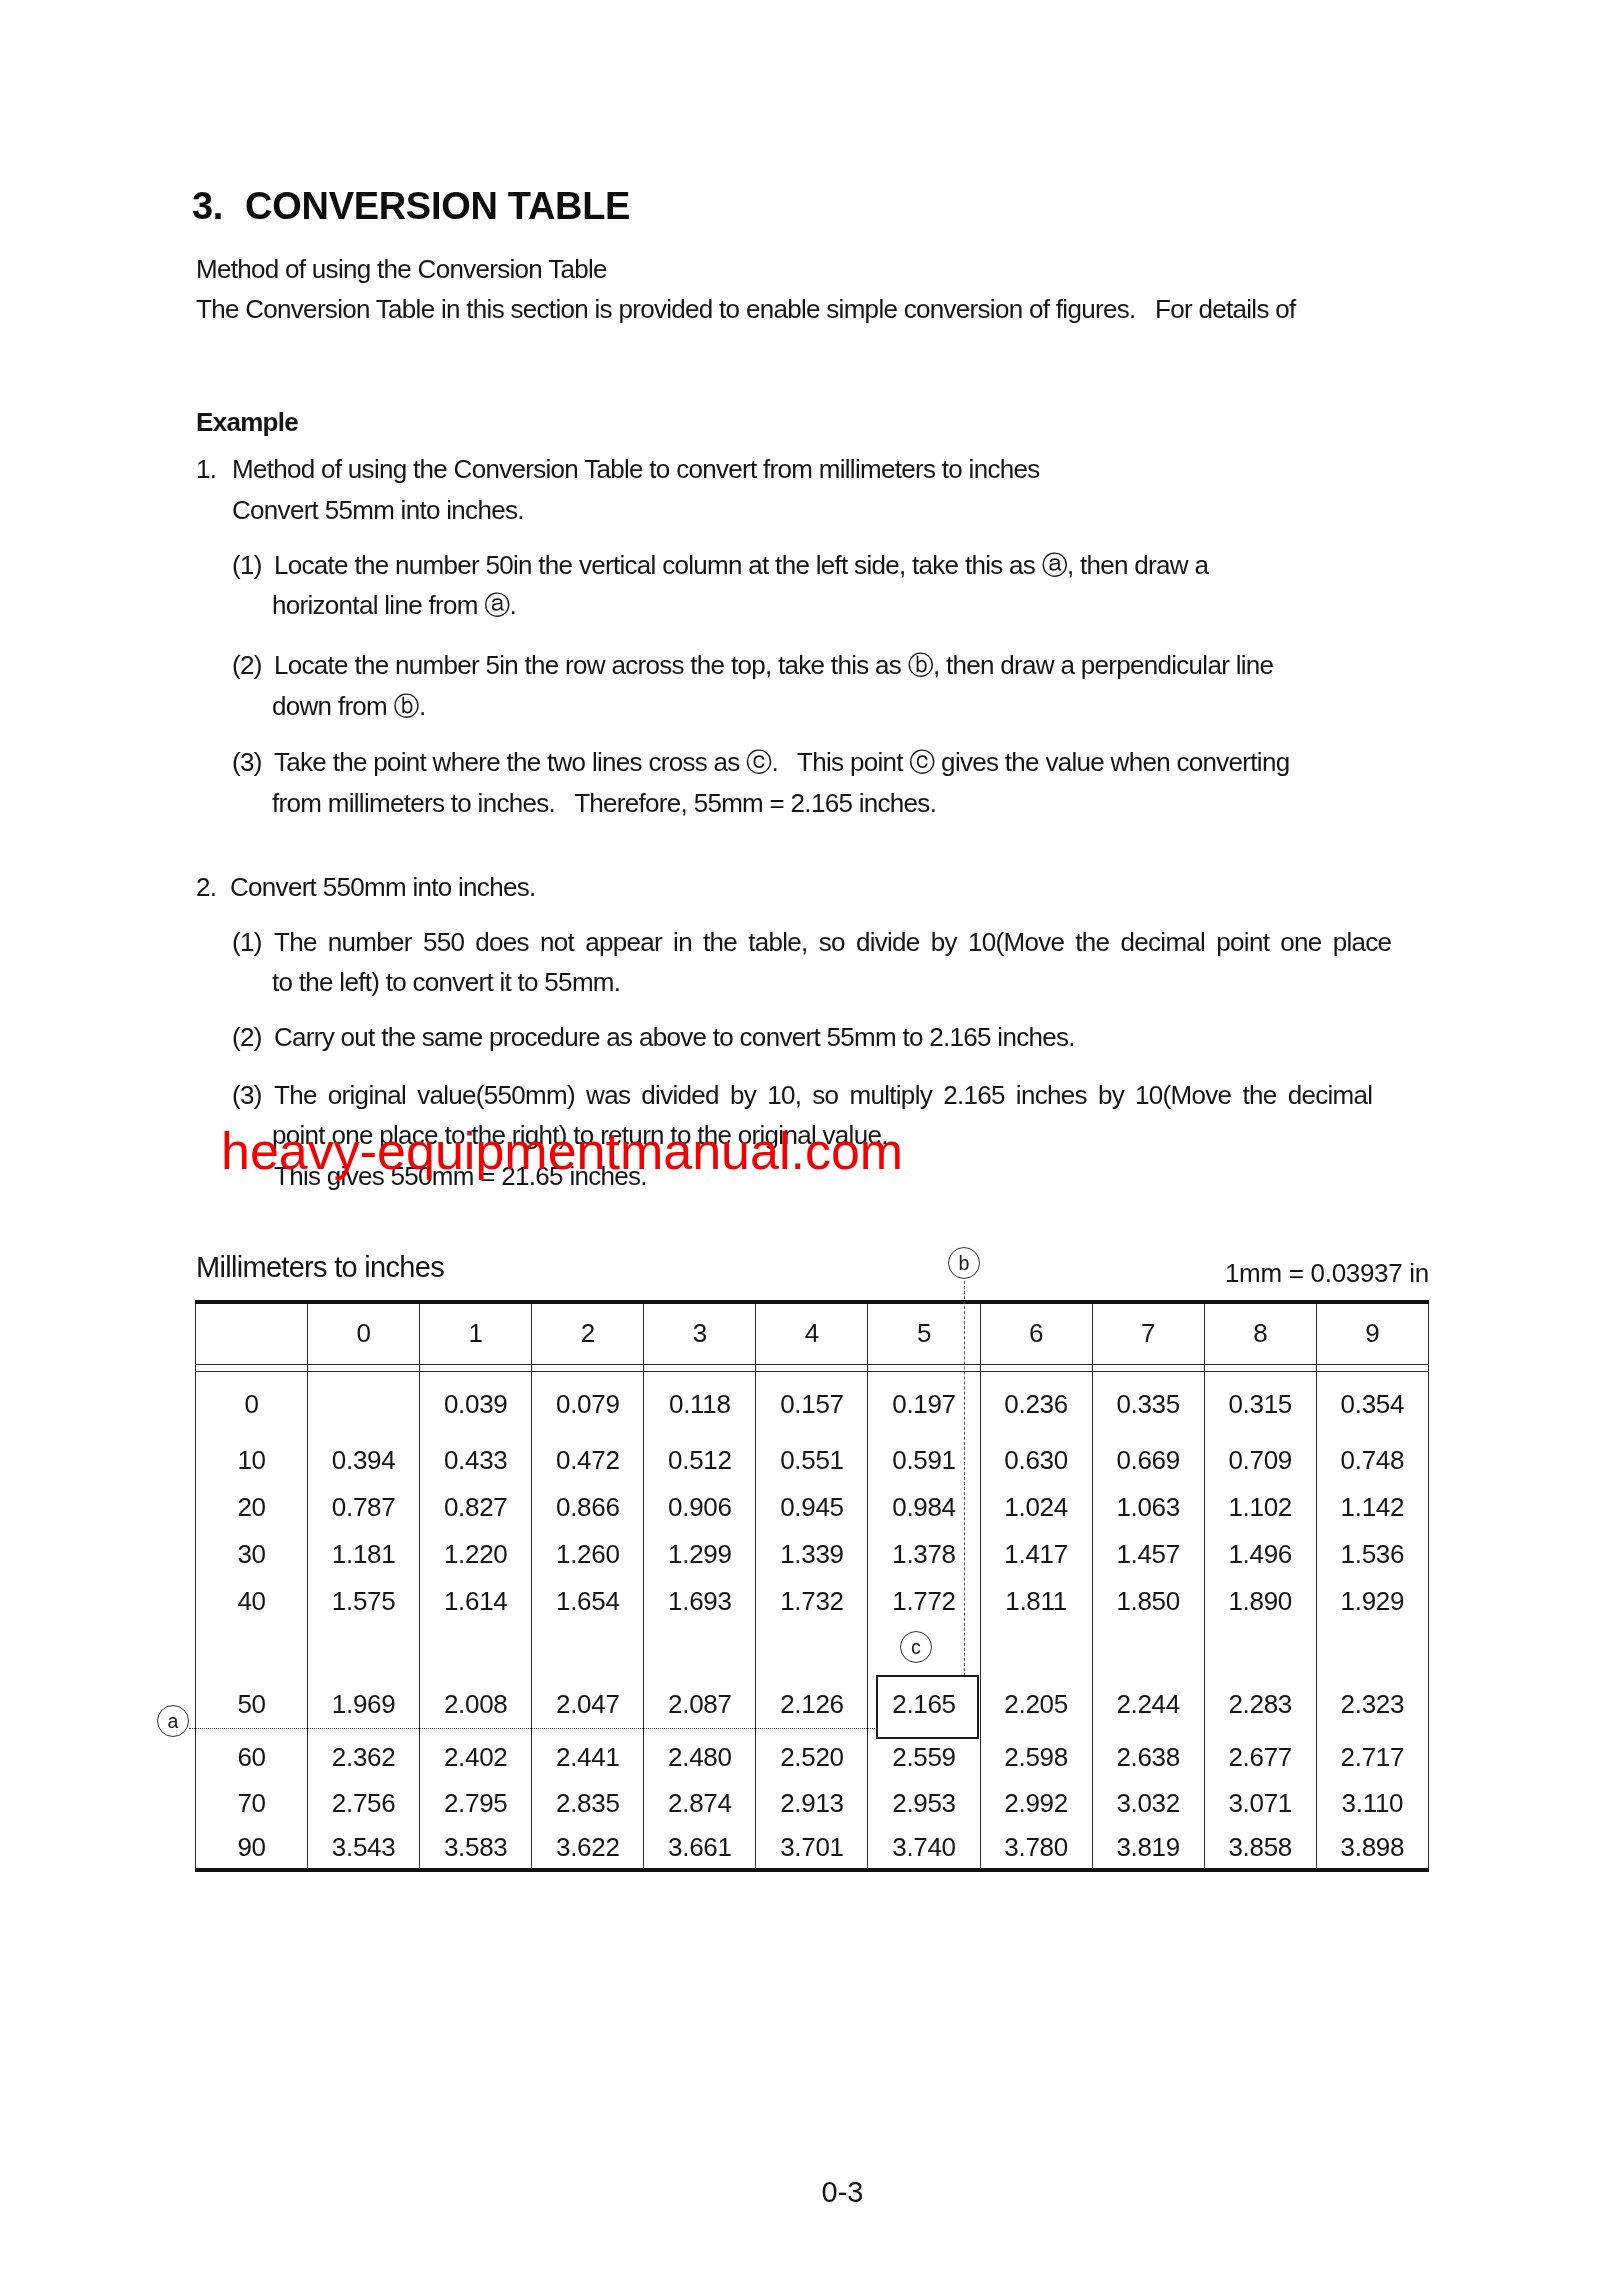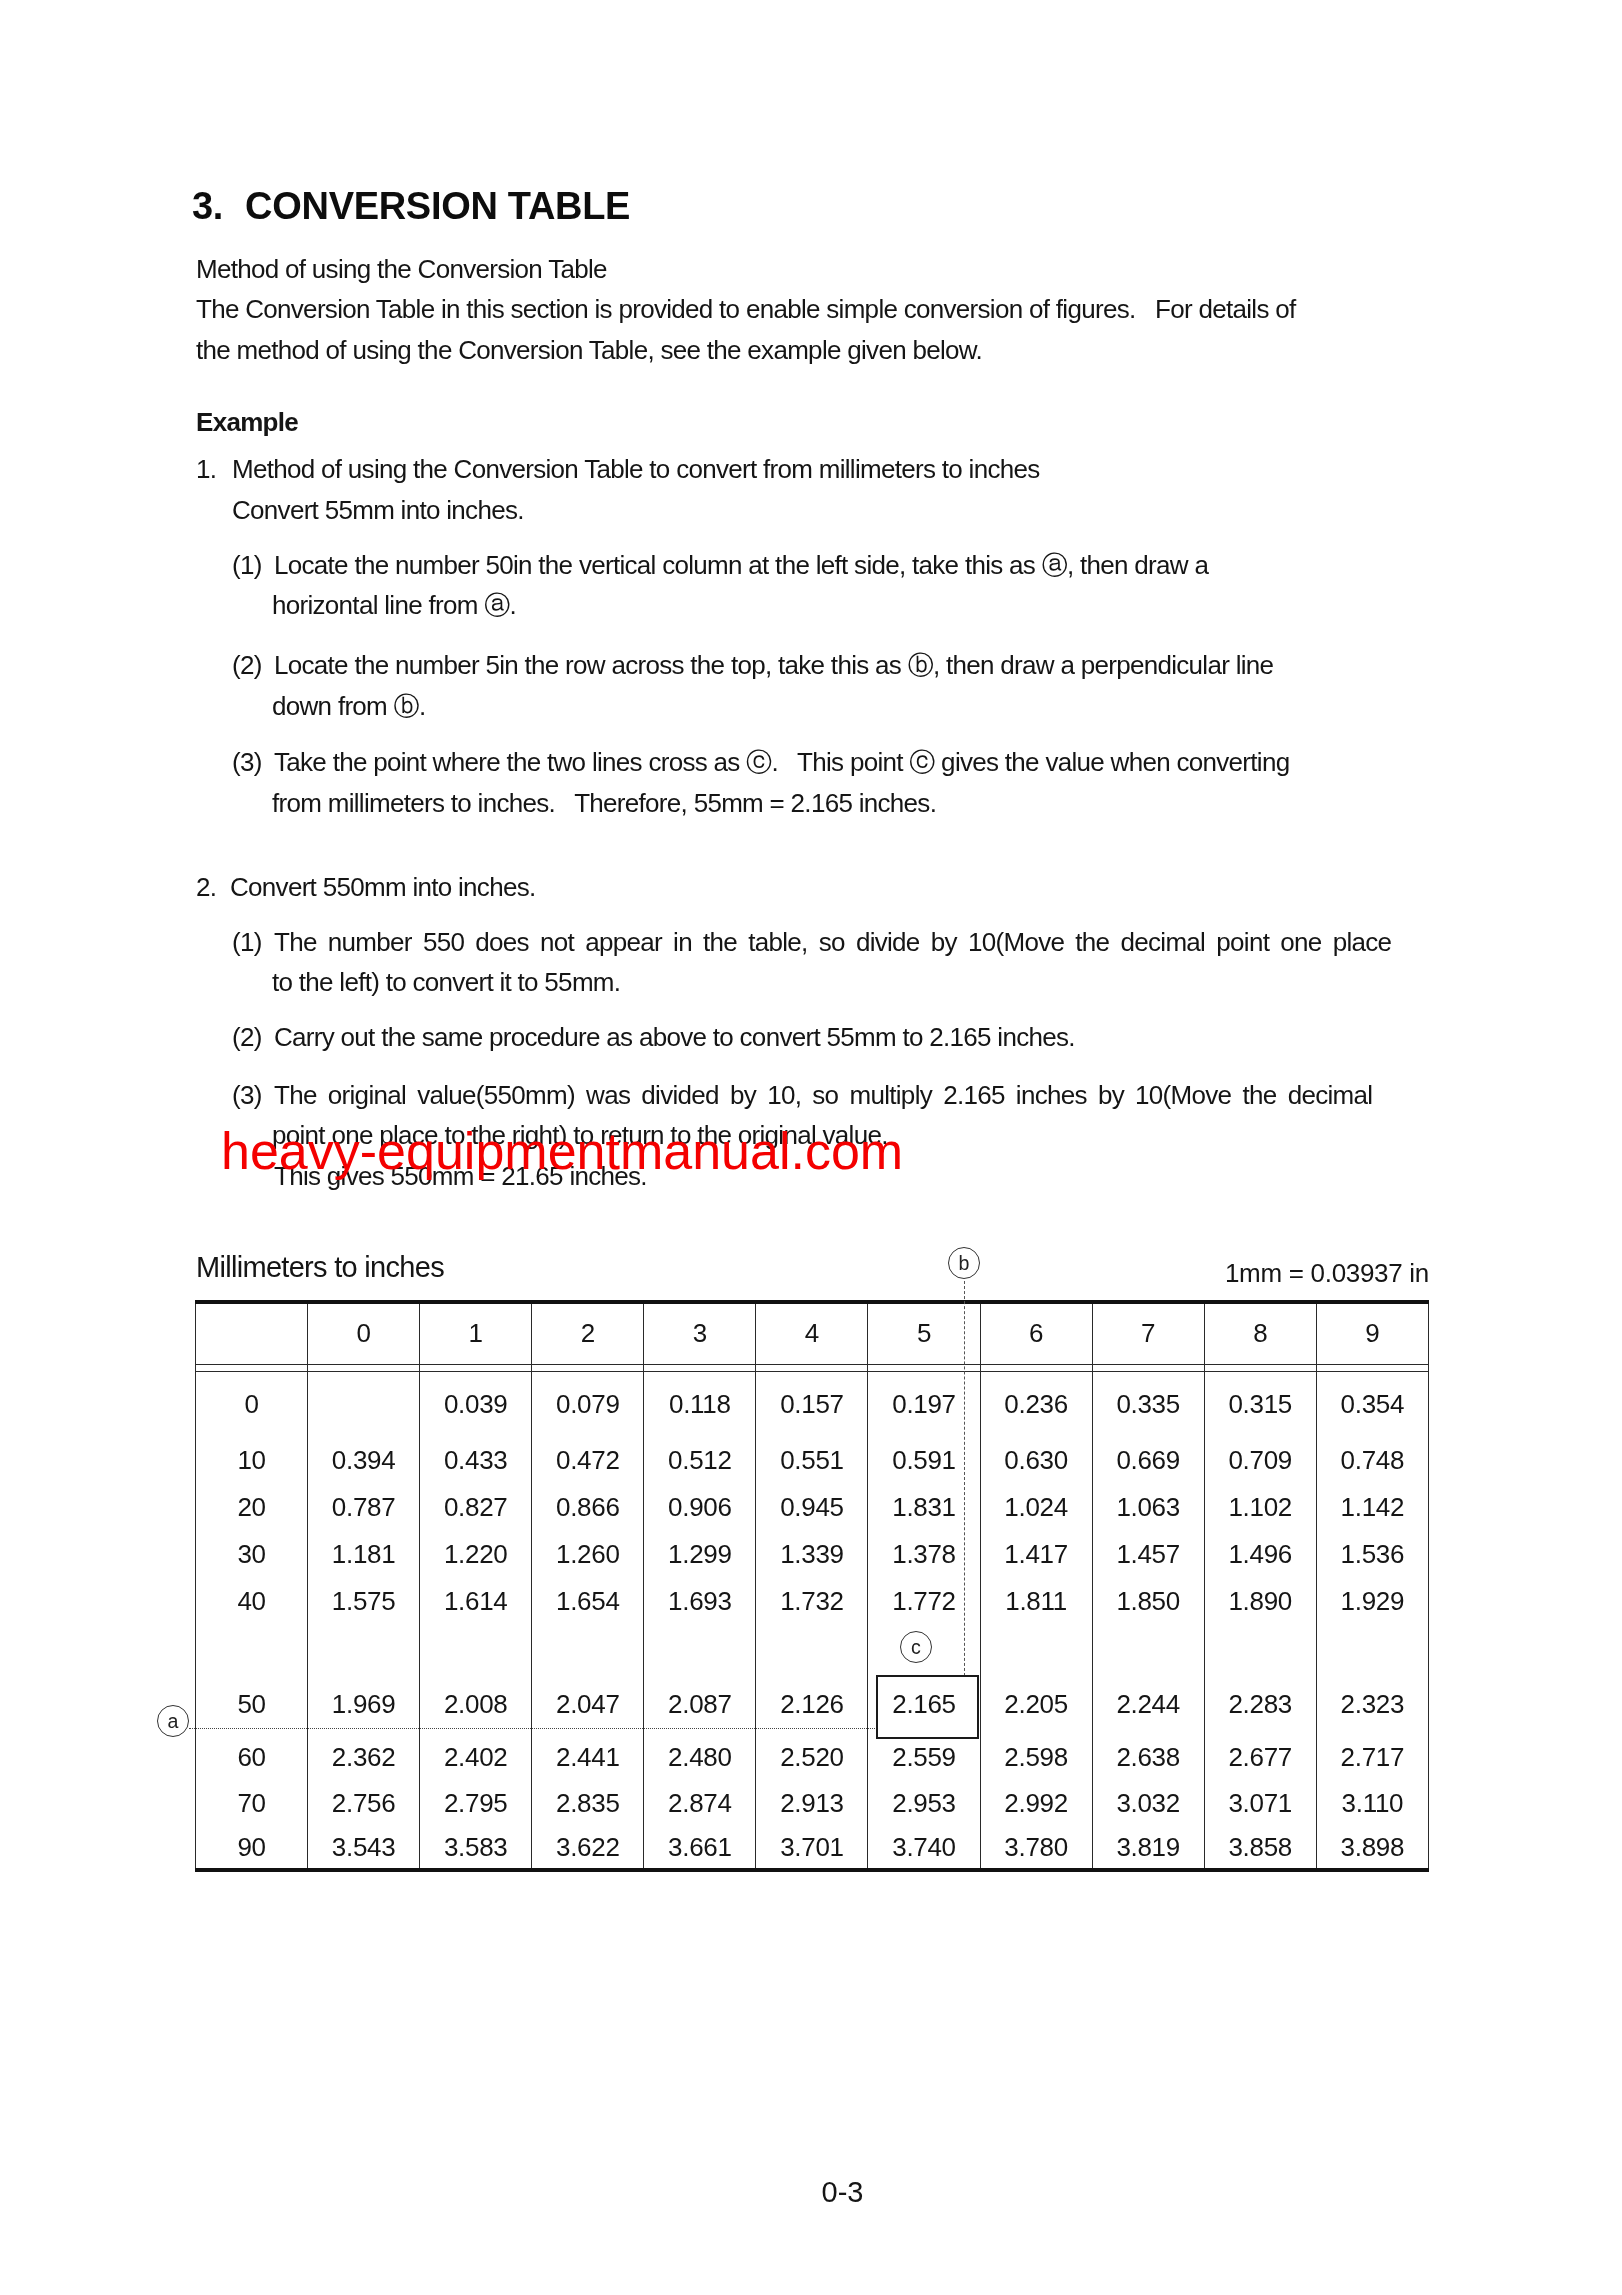--- a/index.html
+++ b/index.html
@@ -71,21 +71,20 @@
 </style>
 </head>
 <body>
 
 <div class="page">
 
   <div class="title"><span>3.</span><span class="gap"></span><span>CONVERSION TABLE</span></div>
 
   <div class="ln" style="left:196px;top:254px">Method of using the Conversion Table</div>
   <div class="ln" style="left:196px;top:294px">The Conversion Table in this section is provided to enable simple conversion of figures.   For details of</div>
-  <div class="ln" style="left:196px;top:335px">the method of using the Conversion Table, see the example given below.</div>
 
   <div class="ln heading" style="left:196px;top:407px">Example</div>
 
   <div class="ln" style="left:196px;top:454px">1.</div>
   <div class="ln" style="left:232px;top:454px">Method of using the Conversion Table to convert from millimeters to inches</div>
   <div class="ln" style="left:232px;top:495px">Convert 55mm into inches.</div>
 
   <div class="ln" style="left:232px;top:550px">(1)</div>
   <div class="ln" style="left:274px;top:550px">Locate the number 50in the vertical column at the left side, take this as ⓐ, then draw a</div>
   <div class="ln" style="left:272px;top:590px">horizontal line from ⓐ.</div>
@@ -175,21 +174,21 @@
             <td>0.709</td>
             <td>0.748</td>
           </tr>
           <tr style="height: 47px;">
             <td>20</td>
             <td>0.787</td>
             <td>0.827</td>
             <td>0.866</td>
             <td>0.906</td>
             <td>0.945</td>
-            <td>1.831</td>
+            <td>0.984</td>
             <td>1.024</td>
             <td>1.063</td>
             <td>1.102</td>
             <td>1.142</td>
           </tr>
           <tr style="height: 47px;">
             <td>30</td>
             <td>1.181</td>
             <td>1.220</td>
             <td>1.260</td>

